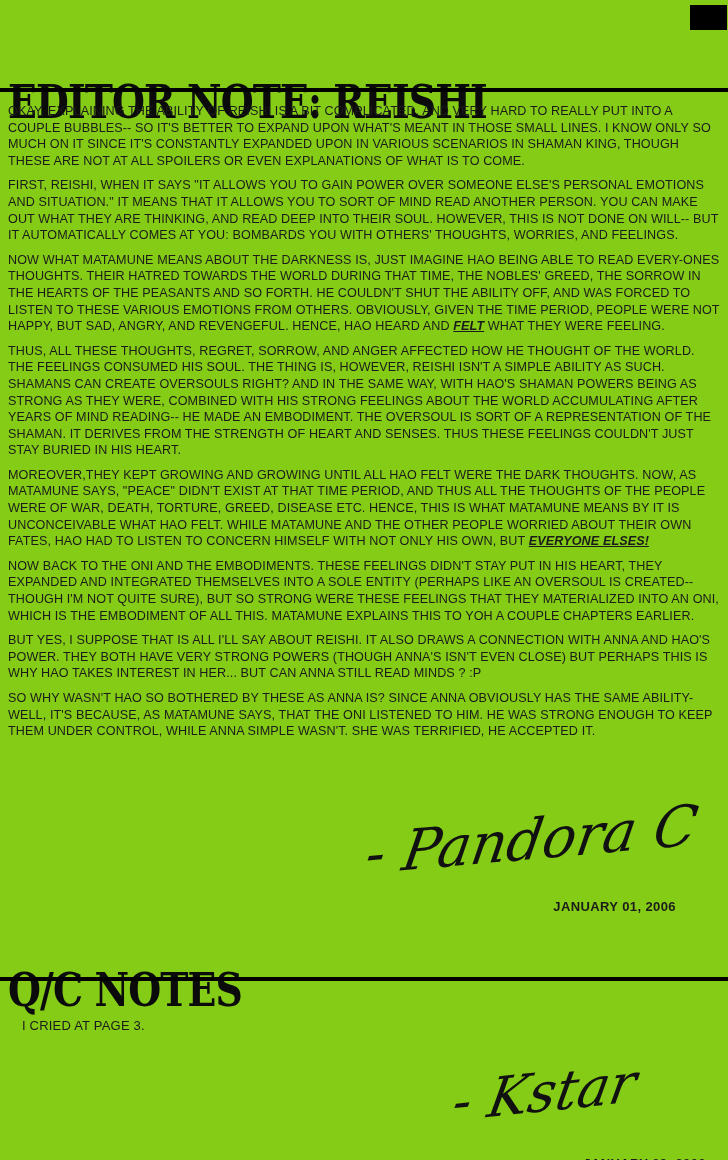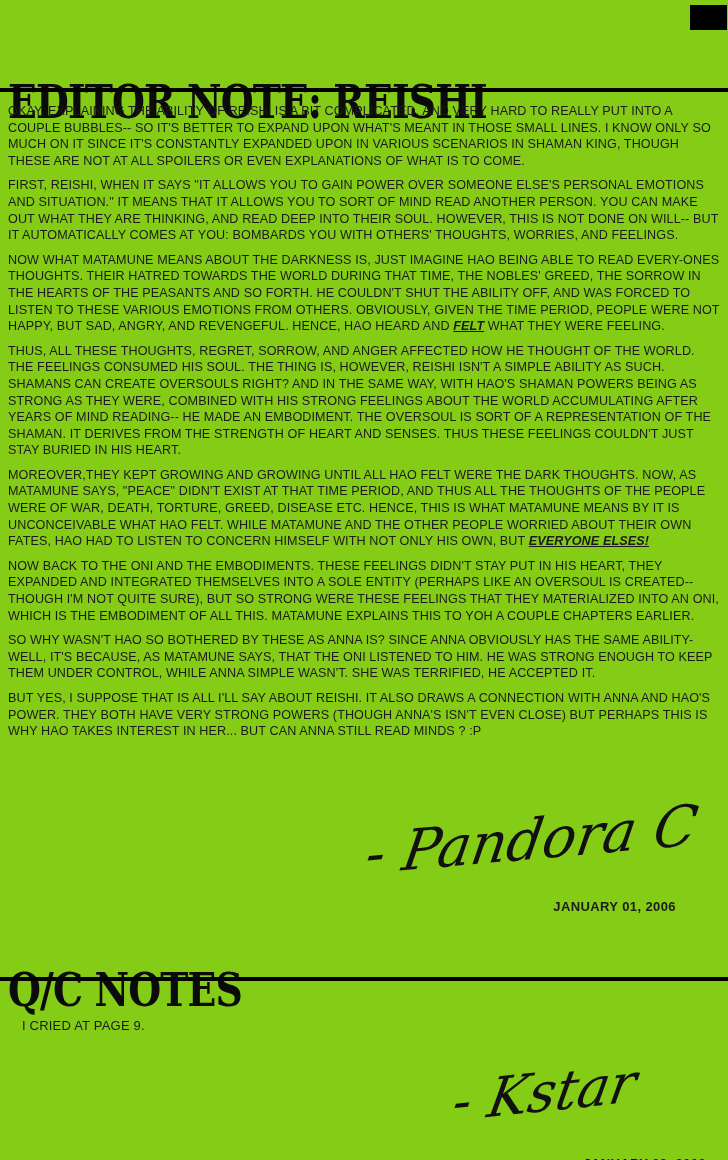--- a/index.html
+++ b/index.html
@@ -108,30 +108,30 @@
   <h1 class="section-heading" id="editor-heading">EDITOR NOTE: REISHI</h1>
   <div class="rule" id="rule-editor"></div>
 
   <div class="note-body" id="note-paragraphs">
       <p><span>OKAY, EXPLAINING THE ABILITY OF REISHI IS A BIT COMPLICATED, AND VERY HARD TO REALLY PUT INTO A COUPLE BUBBLES-- SO IT'S BETTER TO EXPAND UPON WHAT'S MEANT IN THOSE SMALL LINES. I KNOW ONLY SO MUCH ON IT SINCE IT'S CONSTANTLY EXPANDED UPON IN VARIOUS SCENARIOS IN SHAMAN KING, THOUGH THESE ARE NOT AT ALL SPOILERS OR EVEN EXPLANATIONS OF WHAT IS TO COME.</span></p>
       <p><span>FIRST, REISHI, WHEN IT SAYS "IT ALLOWS YOU TO GAIN POWER OVER SOMEONE ELSE'S PERSONAL EMOTIONS AND SITUATION." IT MEANS THAT IT ALLOWS YOU TO SORT OF MIND READ ANOTHER PERSON. YOU CAN MAKE OUT WHAT THEY ARE THINKING, AND READ DEEP INTO THEIR SOUL. HOWEVER, THIS IS NOT DONE ON WILL-- BUT IT AUTOMATICALLY COMES AT YOU: BOMBARDS YOU WITH OTHERS' THOUGHTS, WORRIES, AND FEELINGS.</span></p>
       <p><span>NOW WHAT MATAMUNE MEANS ABOUT THE DARKNESS IS, JUST IMAGINE HAO BEING ABLE TO READ EVERY-ONES THOUGHTS. THEIR HATRED TOWARDS THE WORLD DURING THAT TIME, THE NOBLES' GREED, THE SORROW IN THE HEARTS OF THE PEASANTS AND SO FORTH. HE COULDN'T SHUT THE ABILITY OFF, AND WAS FORCED TO LISTEN TO THESE VARIOUS EMOTIONS FROM OTHERS. OBVIOUSLY, GIVEN THE TIME PERIOD, PEOPLE WERE NOT HAPPY, BUT SAD, ANGRY, AND REVENGEFUL. HENCE, HAO HEARD AND </span><span class="emph">FELT</span><span> WHAT THEY WERE FEELING.</span></p>
       <p><span>THUS, ALL THESE THOUGHTS, REGRET, SORROW, AND ANGER AFFECTED HOW HE THOUGHT OF THE WORLD. THE FEELINGS CONSUMED HIS SOUL. THE THING IS, HOWEVER, REISHI ISN'T A SIMPLE ABILITY AS SUCH. SHAMANS CAN CREATE OVERSOULS RIGHT? AND IN THE SAME WAY, WITH HAO'S SHAMAN POWERS BEING AS STRONG AS THEY WERE, COMBINED WITH HIS STRONG FEELINGS ABOUT THE WORLD ACCUMULATING AFTER YEARS OF MIND READING-- HE MADE AN EMBODIMENT. THE OVERSOUL IS SORT OF A REPRESENTATION OF THE SHAMAN. IT DERIVES FROM THE STRENGTH OF HEART AND SENSES. THUS THESE FEELINGS COULDN'T JUST STAY BURIED IN HIS HEART.</span></p>
       <p><span>MOREOVER,THEY KEPT GROWING AND GROWING UNTIL ALL HAO FELT WERE THE DARK THOUGHTS. NOW, AS MATAMUNE SAYS, "PEACE" DIDN'T EXIST AT THAT TIME PERIOD, AND THUS ALL THE THOUGHTS OF THE PEOPLE WERE OF WAR, DEATH, TORTURE, GREED, DISEASE ETC. HENCE, THIS IS WHAT MATAMUNE MEANS BY IT IS UNCONCEIVABLE WHAT HAO FELT. WHILE MATAMUNE AND THE OTHER PEOPLE WORRIED ABOUT THEIR OWN FATES, HAO HAD TO LISTEN TO CONCERN HIMSELF WITH NOT ONLY HIS OWN, BUT </span><span class="emph">EVERYONE ELSES!</span></p>
       <p><span>NOW BACK TO THE ONI AND THE EMBODIMENTS. THESE FEELINGS DIDN'T STAY PUT IN HIS HEART, THEY EXPANDED AND INTEGRATED THEMSELVES INTO A SOLE ENTITY (PERHAPS LIKE AN OVERSOUL IS CREATED-- THOUGH I'M NOT QUITE SURE), BUT SO STRONG WERE THESE FEELINGS THAT THEY MATERIALIZED INTO AN ONI, WHICH IS THE EMBODIMENT OF ALL THIS. MATAMUNE EXPLAINS THIS TO YOH A COUPLE CHAPTERS EARLIER.</span></p>
+      <p><span>BUT YES, I SUPPOSE THAT IS ALL I'LL SAY ABOUT REISHI. IT ALSO DRAWS A CONNECTION WITH ANNA AND HAO'S POWER. THEY BOTH HAVE VERY STRONG POWERS (THOUGH ANNA'S ISN'T EVEN CLOSE) BUT PERHAPS THIS IS WHY HAO TAKES INTEREST IN HER... BUT CAN ANNA STILL READ MINDS ? :P</span></p>
       <p><span>SO WHY WASN'T HAO SO BOTHERED BY THESE AS ANNA IS? SINCE ANNA OBVIOUSLY HAS THE SAME ABILITY- WELL, IT'S BECAUSE, AS MATAMUNE SAYS, THAT THE ONI LISTENED TO HIM. HE WAS STRONG ENOUGH TO KEEP THEM UNDER CONTROL, WHILE ANNA SIMPLE WASN'T. SHE WAS TERRIFIED, HE ACCEPTED IT.</span></p>
-      <p><span>BUT YES, I SUPPOSE THAT IS ALL I'LL SAY ABOUT REISHI. IT ALSO DRAWS A CONNECTION WITH ANNA AND HAO'S POWER. THEY BOTH HAVE VERY STRONG POWERS (THOUGH ANNA'S ISN'T EVEN CLOSE) BUT PERHAPS THIS IS WHY HAO TAKES INTEREST IN HER... BUT CAN ANNA STILL READ MINDS ? :P</span></p>
     </div>
 
   <div class="signature" id="editor-signature">- Pandora C</div>
 
   <div class="date-line" id="editor-date">JANUARY 01, 2006</div>
 
   <h1 class="section-heading" id="qc-heading">Q/C NOTES</h1>
   <div class="rule" id="rule-qc"></div>
 
-  <div class="qc-note-text">I CRIED AT PAGE 9.</div>
+  <div class="qc-note-text">I CRIED AT PAGE 3.</div>
 
   <div class="signature" id="qc-signature">- Kstar</div>
 
   <div class="date-line" id="qc-date">JANUARY 09, 2006</div>
 
 </div>
 
 </body></html>

